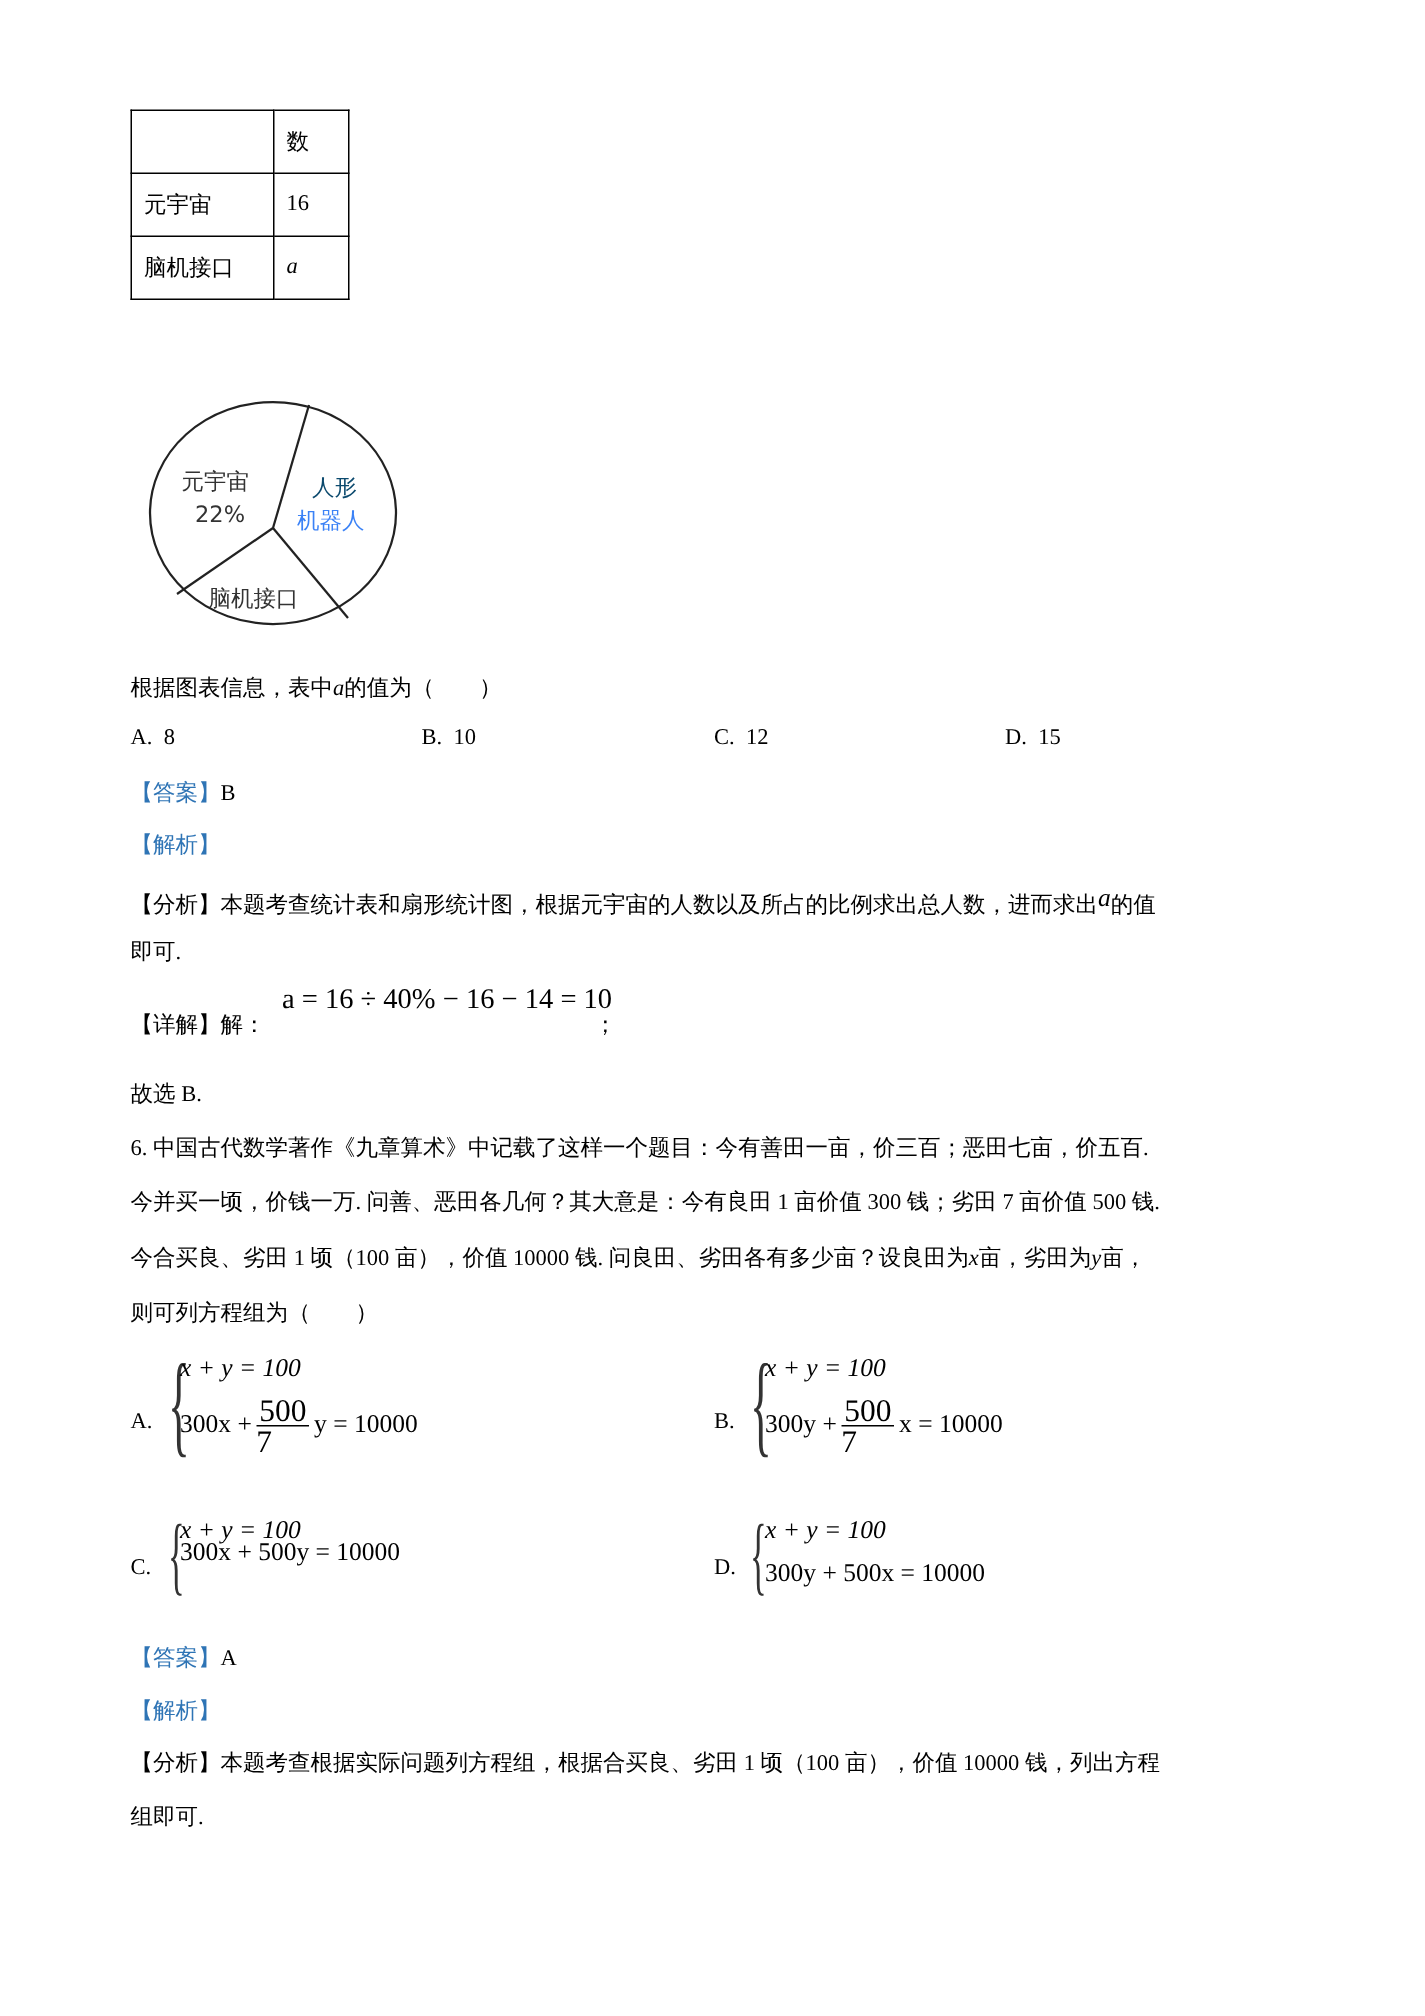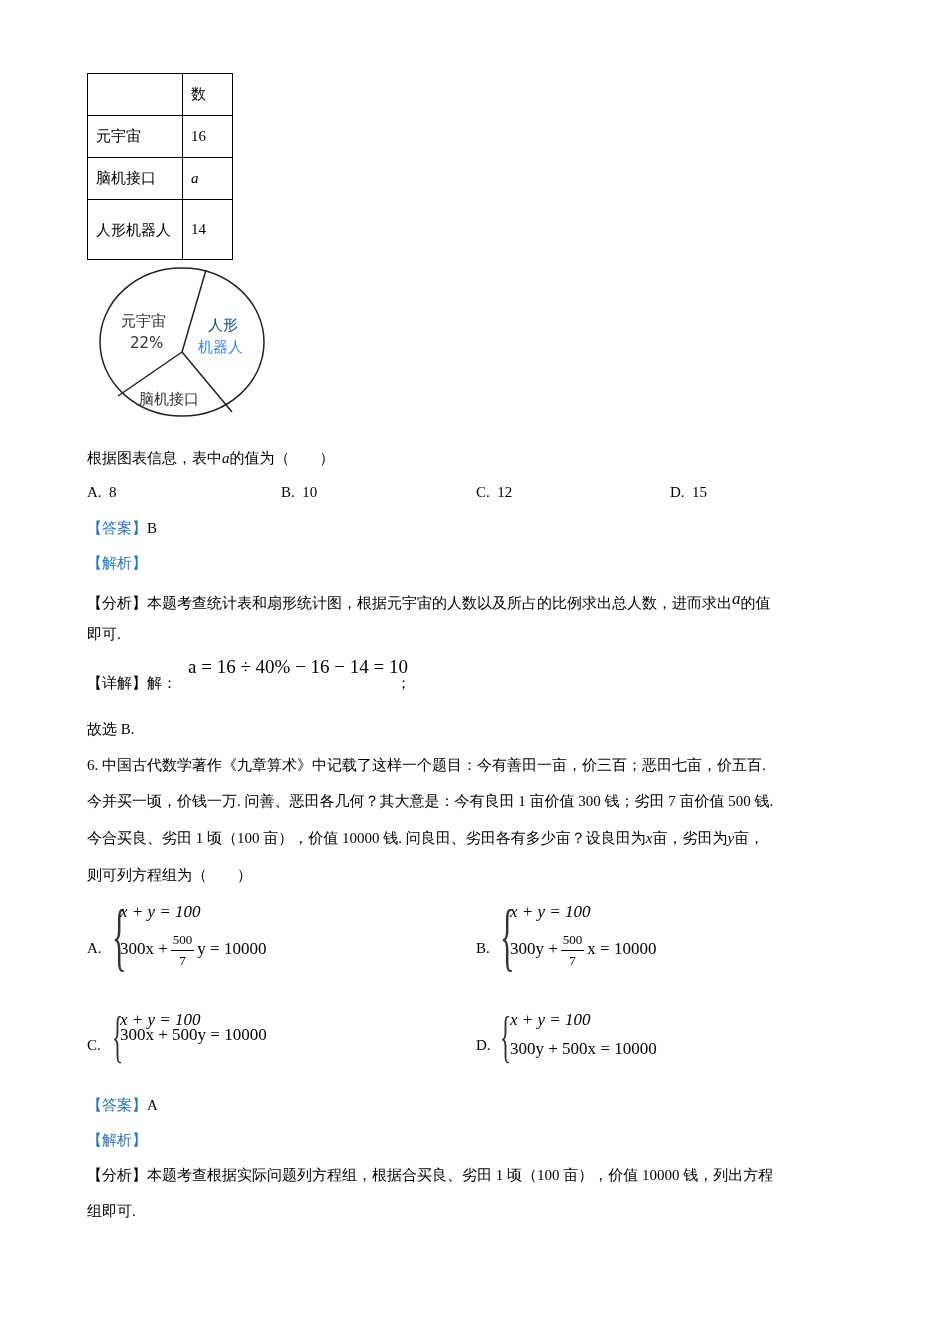--- a/index.html
+++ b/index.html
@@ -7,44 +7,40 @@
          font-family:"Liberation Serif","DejaVu Serif",serif; color:#000; font-size:15px; }
   .abs { position:absolute; white-space:nowrap; }
   table.stat { position:absolute; left:87px; top:73px; border-collapse:collapse; }
   table.stat td { border:1.5px solid #000; font-size:15px; padding:0 8px; vertical-align:middle; }
   table.stat td.c1 { width:78px; }
   table.stat td.c2 { width:33px; }
   .blue { color:#2E74B5; }
   .it { font-style:italic; }
   .brace { position:absolute; font-size:50px; font-weight:100; line-height:1; transform:scaleX(0.4); transform-origin:left; color:#333; }
   .eq { position:absolute; white-space:nowrap; font-size:17px; }
-  .frac { display:inline-block; vertical-align:middle; text-align:center; margin:0 3px; font-size:13px; }
+  .frac { display:inline-block; vertical-align:middle; text-align:left; margin:0 3px; font-size:21px; }
   .frac .n { display:block; border-bottom:1px solid #000; padding:0 2px; line-height:20px; }
   .frac .d { display:block; line-height:20px; }
 </style>
 </head>
 <body>
 
 <table class="stat">
   <tbody>
       <tr style="height:42px">
     <td class="c1"></td>
     <td class="c2">数</td>
   </tr>
   <tr style="height:42px">
     <td class="c1">元宇宙</td>
     <td class="c2">16</td>
   </tr>
   <tr style="height:42px">
     <td class="c1">脑机接口</td>
     <td class="c2 it">a</td>
-  </tr>
-  <tr style="height:60px">
-    <td class="c1" style="white-space:normal;line-height:18px;word-break:break-all">人形机器人</td>
-    <td class="c2">14</td>
   </tr>
 </tbody>
   </table>
 
 <svg class="abs" style="left:98px;top:266px" width="170" height="152">
   <ellipse cx="84" cy="76" rx="82" ry="74" fill="none" stroke="#222" stroke-width="1.5"></ellipse>
   <line x1="84" y1="86" x2="108" y2="4" stroke="#222" stroke-width="1.5"></line>
   <line x1="84" y1="86" x2="20" y2="130" stroke="#222" stroke-width="1.5"></line>
   <line x1="84" y1="86" x2="134" y2="146" stroke="#222" stroke-width="1.5"></line>
 </svg>

